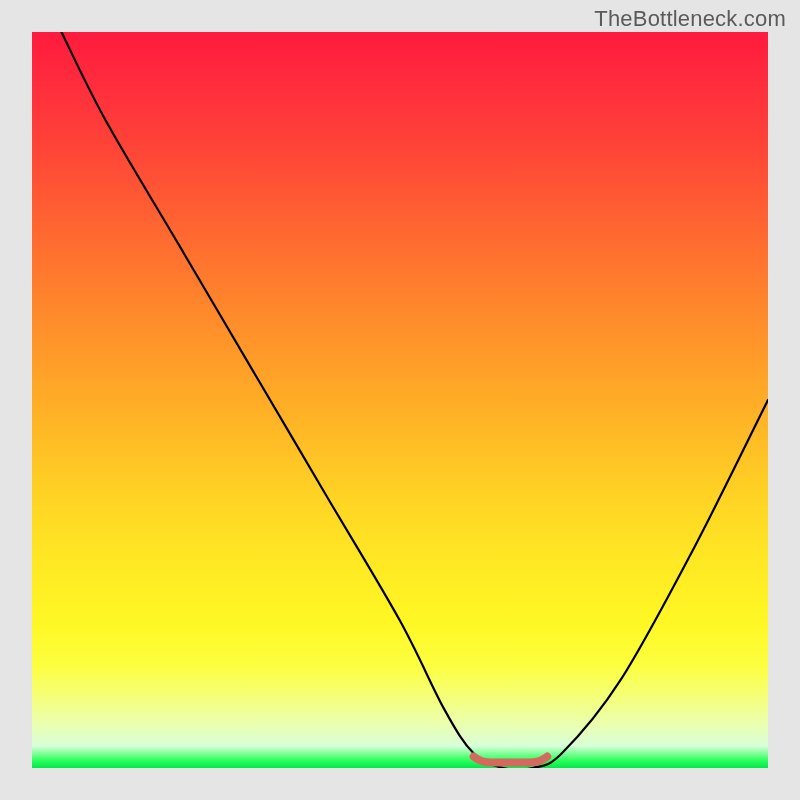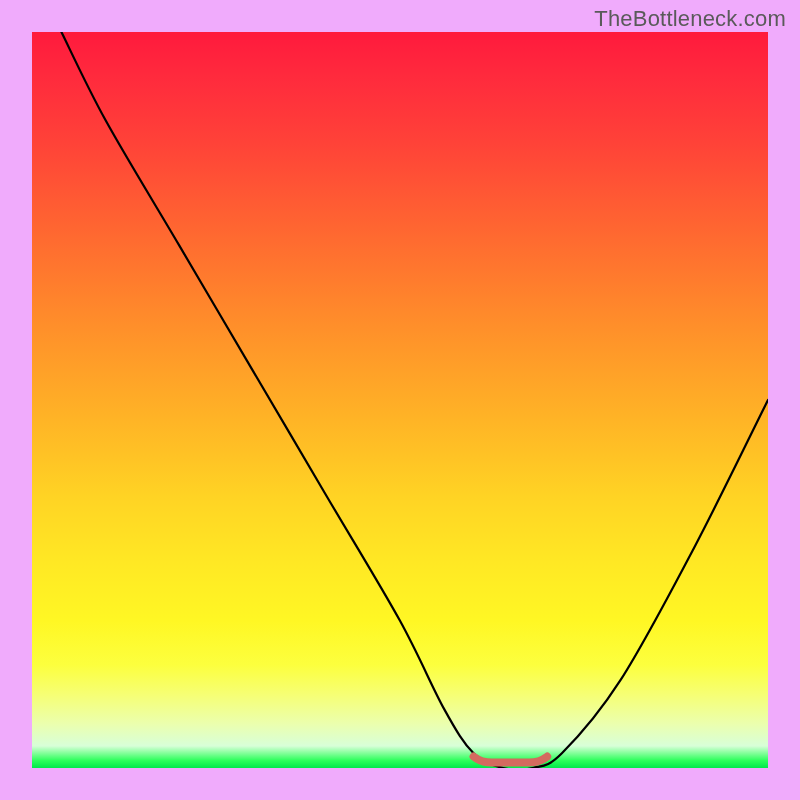--- a/index.html
+++ b/index.html
@@ -10,21 +10,21 @@
     background: #000;
     overflow: hidden;
     font-family: Arial, Helvetica, sans-serif;
   }
   .frame {
     position: absolute;
     left: 0;
     top: 0;
     width: 800px;
     height: 800px;
-    background: #f0abfc;
+    background: #e5e5e5;
   }
   .plot {
     position: absolute;
     left: 32px;
     top: 32px;
     width: 736px;
     height: 736px;
     background: linear-gradient(to bottom,
       #ff1a3d 0%,
       #ff2a3d 6%,

